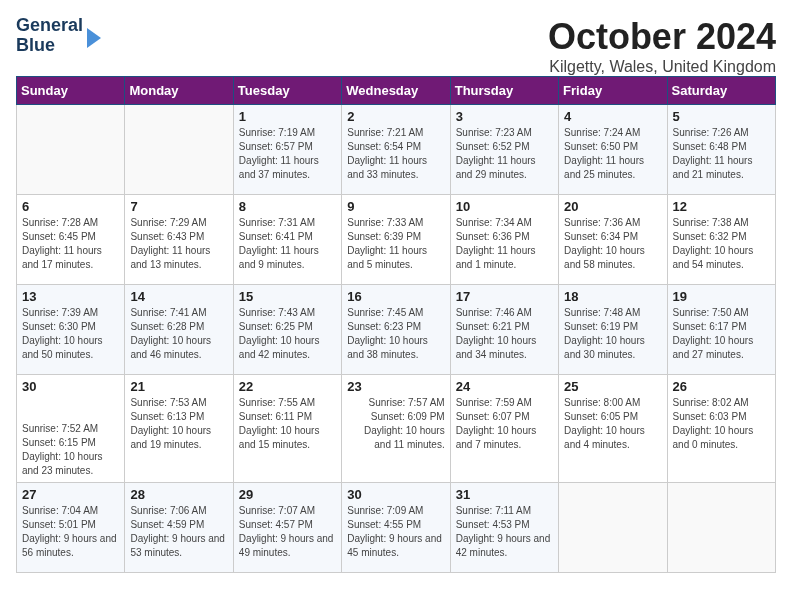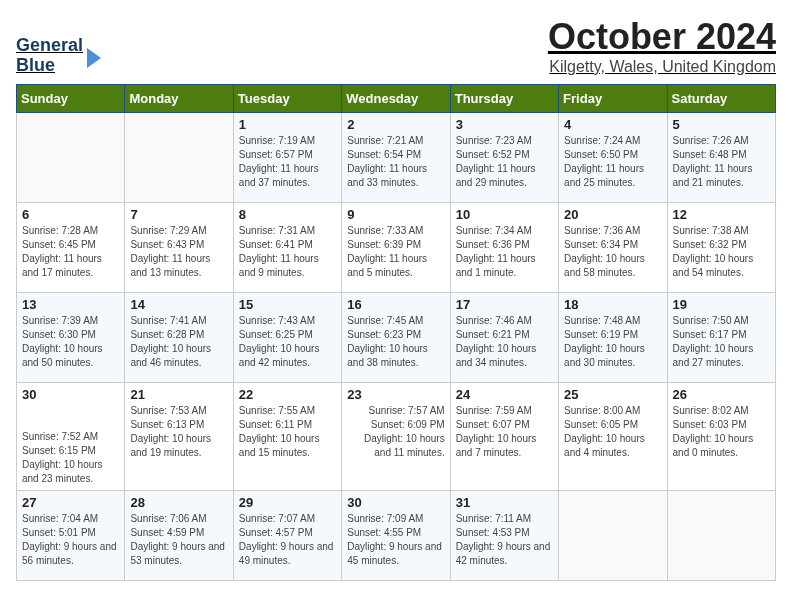--- a/index.html
+++ b/index.html
@@ -6,23 +6,21 @@
     body {
       font-family: Arial, sans-serif;
       background: #fff;
       width: 792px;
       min-height: 612px;
       padding: 16px;
     }
     .header {
       display: flex;
       justify-content: space-between;
-      align-items: flex-end;
-      margin-bottom: 8px;
-      text-decoration: underline;
+      align-items: flex-start;
     }
     .logo {
       display: flex;
       align-items: center;
       gap: 4px;
     }
     .logo-text {
       font-size: 18px;
       font-weight: bold;
       color: #1a3a5c;
@@ -50,21 +48,21 @@
     .location {
       font-size: 16px;
       color: #444;
     }
     table {
       width: 100%;
       border-collapse: collapse;
       table-layout: fixed;
     }
     thead tr th {
-      background-color: #4d7c0f;
+      background-color: #701a75;
       color: #fff;
       font-size: 13px;
       padding: 6px 4px;
       text-align: left;
       border: 1px solid #1e4f80;
     }
     tbody tr td {
       border: 1px solid #ccc;
       vertical-align: top;
       padding: 4px 5px;

